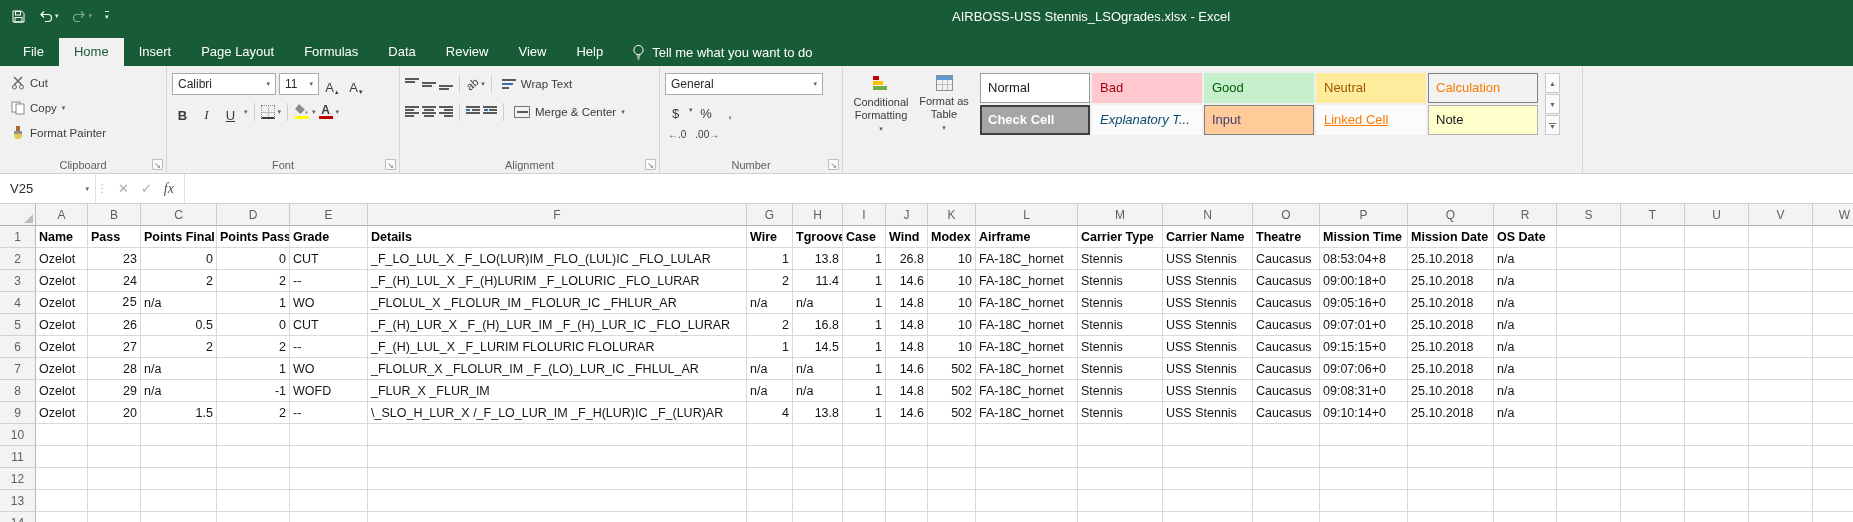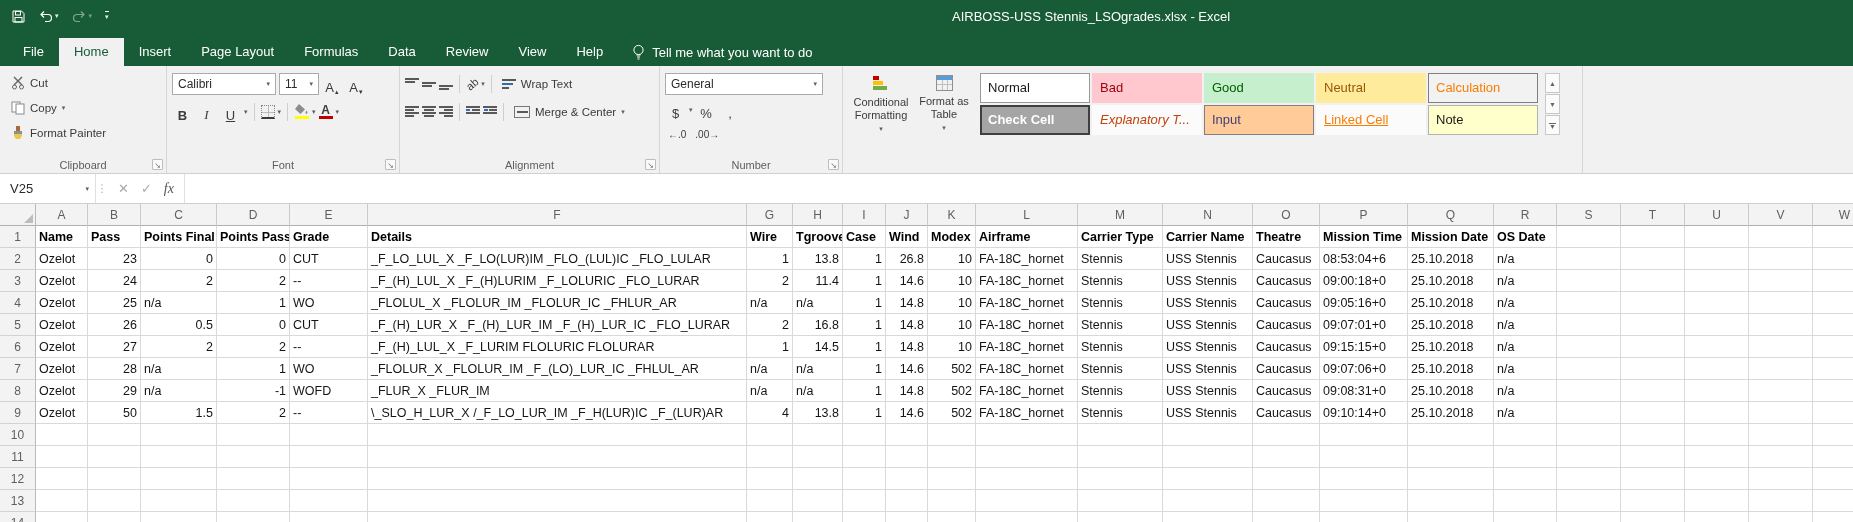--- a/index.html
+++ b/index.html
@@ -326,21 +326,21 @@
           <span class="biglabel">Format as Table</span>
           <span class="dd">▾</span>
         </div>
         <div id="styles-gallery" class="gallery">
             <div class="chip" style="background: rgb(255, 255, 255); color: rgb(26, 26, 26); box-shadow: rgb(154, 154, 154) 0px 0px 0px 1px inset;">Normal</div>
             <div class="chip" style="background: rgb(255, 199, 206); color: rgb(156, 0, 6);">Bad</div>
             <div class="chip" style="background: rgb(198, 239, 206); color: rgb(0, 97, 0);">Good</div>
             <div class="chip" style="background: rgb(255, 235, 156); color: rgb(156, 87, 0);">Neutral</div>
             <div class="chip" style="background: rgb(242, 242, 242); color: rgb(250, 125, 0); box-shadow: rgb(127, 127, 127) 0px 0px 0px 1px inset;">Calculation</div>
             <div class="chip" style="background: rgb(165, 165, 165); color: rgb(255, 255, 255); box-shadow: rgb(63, 63, 63) 0px 0px 0px 2px inset; font-weight: bold;">Check Cell</div>
-            <div class="chip" style="background: rgb(251, 251, 251); color: #c2410c; font-style: italic;">Explanatory T...</div>
+            <div class="chip" style="background: rgb(251, 251, 251); color: #0c4a6e; font-style: italic;">Explanatory T...</div>
             <div class="chip" style="background: rgb(255, 204, 153); color: rgb(63, 63, 118); box-shadow: rgb(127, 127, 127) 0px 0px 0px 1px inset;">Input</div>
             <div class="chip" style="background: rgb(251, 251, 251); color: rgb(250, 125, 0); text-decoration: underline;">Linked Cell</div>
             <div class="chip" style="background: rgb(255, 255, 204); color: rgb(26, 26, 26); box-shadow: rgb(178, 178, 178) 0px 0px 0px 1px inset;">Note</div>
           </div>
         <div class="galscroll">
           <div class="gs">
               <span>▲</span>
             </div>
           <div class="gs">
               <span>▼</span>
@@ -434,21 +434,21 @@
           <div class="cell" style="width: 379px;">_F_LO_LUL_X  _F_LO(LUR)IM  _FLO_(LUL)IC  _FLO_LULAR</div>
           <div class="cell num" style="width: 46px;">1</div>
           <div class="cell num" style="width: 50px;">13.8</div>
           <div class="cell num" style="width: 43px;">1</div>
           <div class="cell num" style="width: 42px;">26.8</div>
           <div class="cell num" style="width: 48px;">10</div>
           <div class="cell" style="width: 102px;">FA-18C_hornet</div>
           <div class="cell" style="width: 85px;">Stennis</div>
           <div class="cell" style="width: 90px;">USS Stennis</div>
           <div class="cell" style="width: 67px;">Caucasus</div>
-          <div class="cell" style="width: 88px;">08:53:04+6</div>
+          <div class="cell" style="width: 88px;">08:53:04+8</div>
           <div class="cell" style="width: 86px;">25.10.2018</div>
           <div class="cell" style="width: 63px;">n/a</div>
           <div class="cell" style="width: 64px;"></div>
           <div class="cell" style="width: 64px;"></div>
           <div class="cell" style="width: 64px;"></div>
           <div class="cell" style="width: 64px;"></div>
           <div class="cell" style="width: 64px;"></div>
         </div>
         <div class="grow">
           <div class="rowhead">3</div>
@@ -472,21 +472,21 @@
           <div class="cell" style="width: 63px;">n/a</div>
           <div class="cell" style="width: 64px;"></div>
           <div class="cell" style="width: 64px;"></div>
           <div class="cell" style="width: 64px;"></div>
           <div class="cell" style="width: 64px;"></div>
           <div class="cell" style="width: 64px;"></div>
         </div>
         <div class="grow">
           <div class="rowhead">4</div>
           <div class="cell" style="width: 52px;">Ozelot</div>
-          <div class="cell num" style="width: 53px;">25</div>
+          <div class="cell num" style="width: 53px; font-family: Liberation Mono, monospace;">25</div>
           <div class="cell" style="width: 76px;">n/a</div>
           <div class="cell num" style="width: 73px;">1</div>
           <div class="cell" style="width: 78px;">WO</div>
           <div class="cell" style="width: 379px;">_FLOLUL_X  _FLOLUR_IM  _FLOLUR_IC  _FHLUR_AR</div>
           <div class="cell" style="width: 46px;">n/a</div>
           <div class="cell" style="width: 50px;">n/a</div>
           <div class="cell num" style="width: 43px;">1</div>
           <div class="cell num" style="width: 42px;">14.8</div>
           <div class="cell num" style="width: 48px;">10</div>
           <div class="cell" style="width: 102px;">FA-18C_hornet</div>
@@ -602,21 +602,21 @@
           <div class="cell" style="width: 63px;">n/a</div>
           <div class="cell" style="width: 64px;"></div>
           <div class="cell" style="width: 64px;"></div>
           <div class="cell" style="width: 64px;"></div>
           <div class="cell" style="width: 64px;"></div>
           <div class="cell" style="width: 64px;"></div>
         </div>
         <div class="grow">
           <div class="rowhead">9</div>
           <div class="cell" style="width: 52px;">Ozelot</div>
-          <div class="cell num" style="width: 53px;">50</div>
+          <div class="cell num" style="width: 53px;">20</div>
           <div class="cell num" style="width: 76px;">1.5</div>
           <div class="cell num" style="width: 73px;">2</div>
           <div class="cell" style="width: 78px;">--</div>
           <div class="cell" style="width: 379px;">\_SLO_H_LUR_X /_F_LO_LUR_IM  _F_H(LUR)IC  _F_(LUR)AR</div>
           <div class="cell num" style="width: 46px;">4</div>
           <div class="cell num" style="width: 50px;">13.8</div>
           <div class="cell num" style="width: 43px;">1</div>
           <div class="cell num" style="width: 42px;">14.6</div>
           <div class="cell num" style="width: 48px;">502</div>
           <div class="cell" style="width: 102px;">FA-18C_hornet</div>

